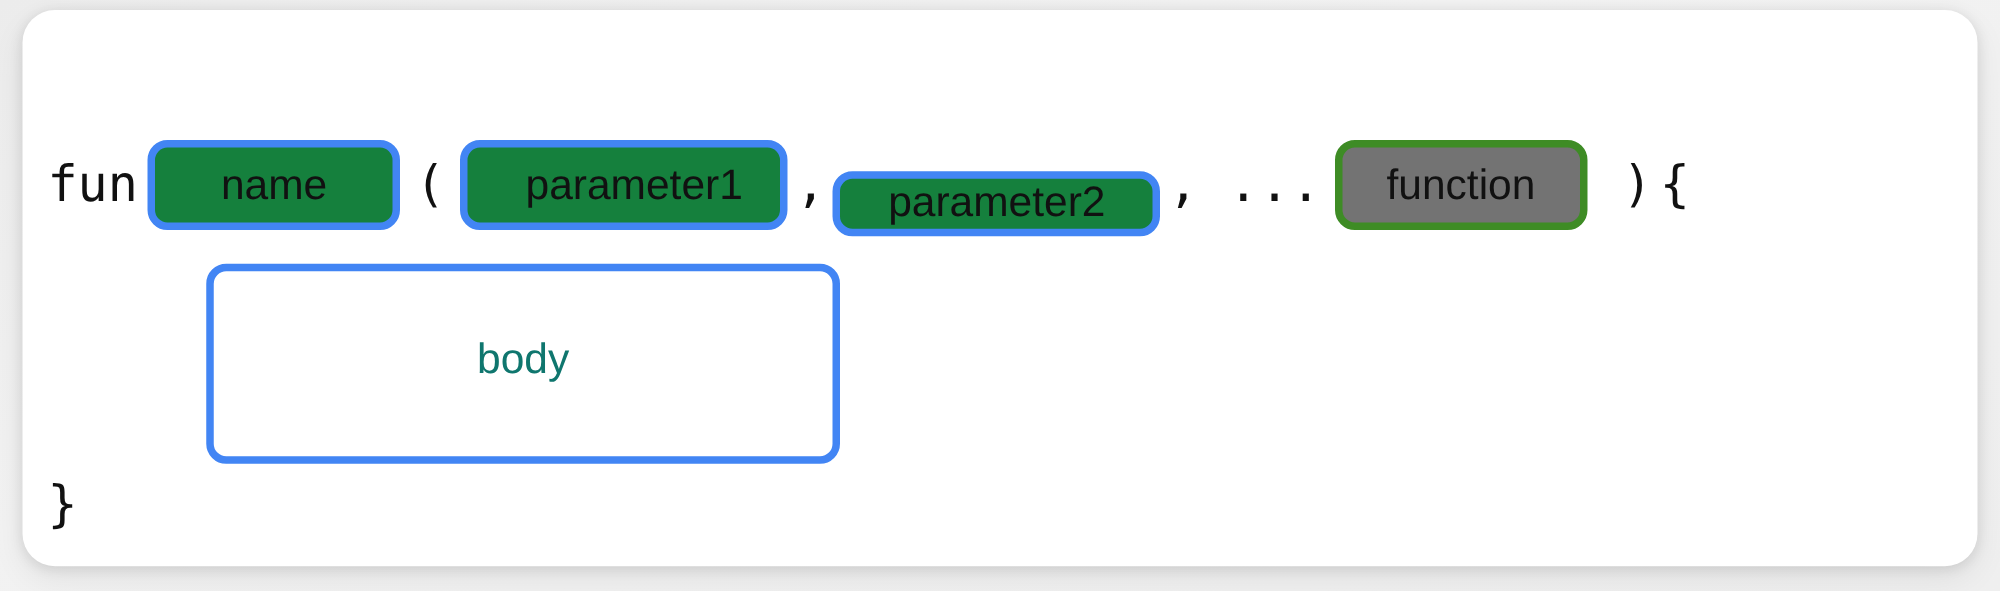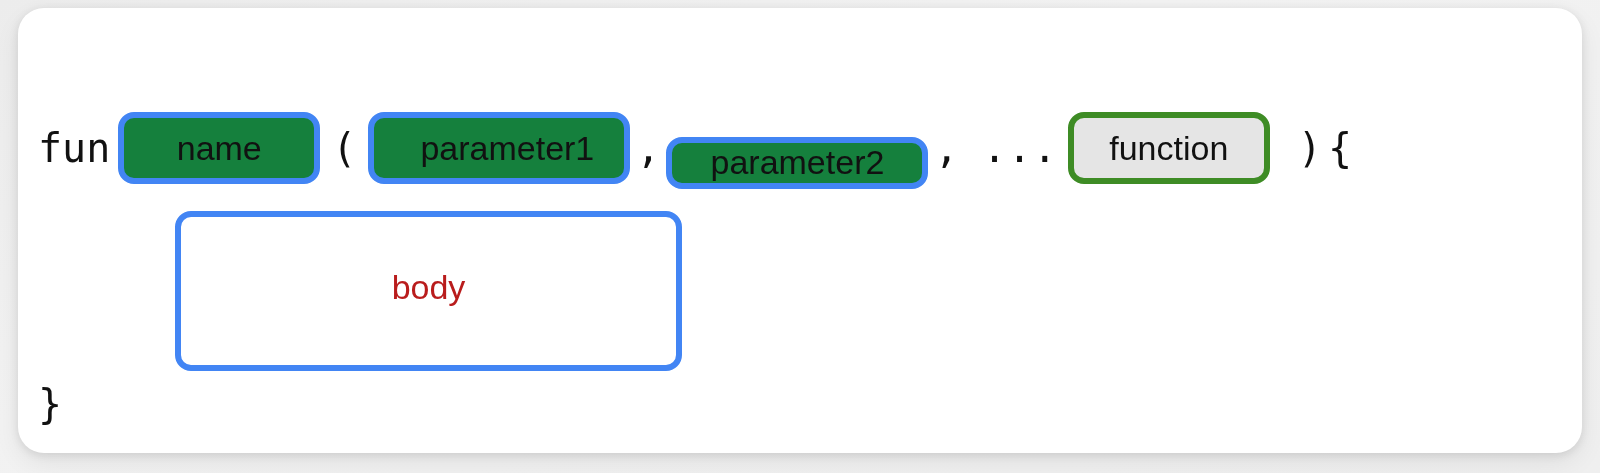--- a/index.html
+++ b/index.html
@@ -71,40 +71,40 @@
   }
 
   .slot-name       { width: 202px; height: 72px; }
   .slot-param1     { width: 262px; height: 72px; padding-left: 16px; }
   .slot-param2     { width: 262px; height: 52px; margin-top: 29px; }
 
   .slot-function {
     width: 202px;
     height: 72px;
     border-color: #3e8c25;
-    background: #e5e5e5;
+    background: #737373;
   }
 
   
   .slot-body {
     position: absolute;
-    left: 157px;
+    left: 147px;
     top: 203px;
     width: 507px;
     height: 160px;
     box-sizing: border-box;
     border: 6px solid #4285f4;
     border-radius: 16px;
     background: #ffffff;
     display: flex;
     align-items: center;
     justify-content: center;
     font-family: "Liberation Sans", sans-serif;
     font-size: 34px;
-    color: #b91c1c;
+    color: #0f766e;
   }
   .slot-body > span { transform: translateY(-4px); }
 
   
   .brace-close {
     position: absolute;
     left: 20px;
     top: 376px;
     font-family: "DejaVu Sans Mono", "Liberation Mono", monospace;
     font-size: 40px;

